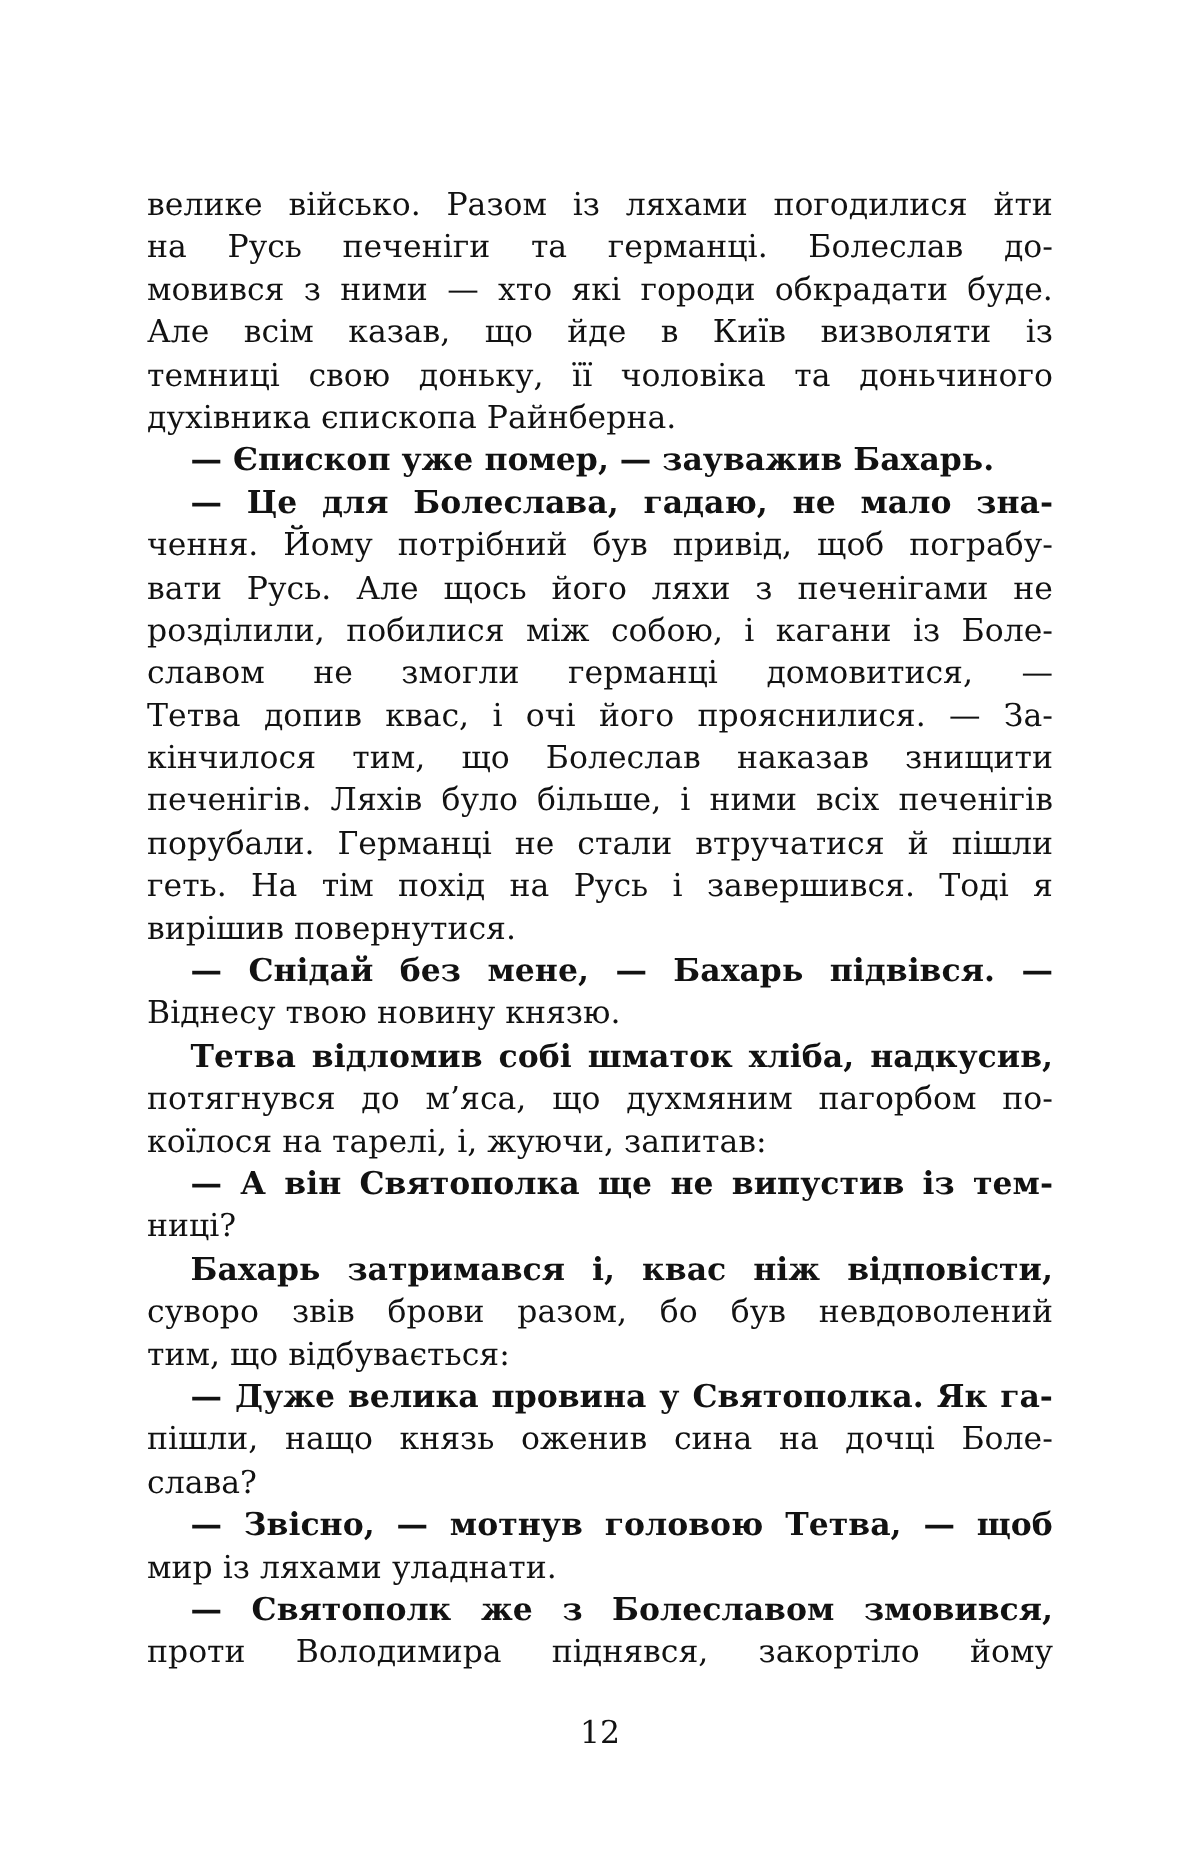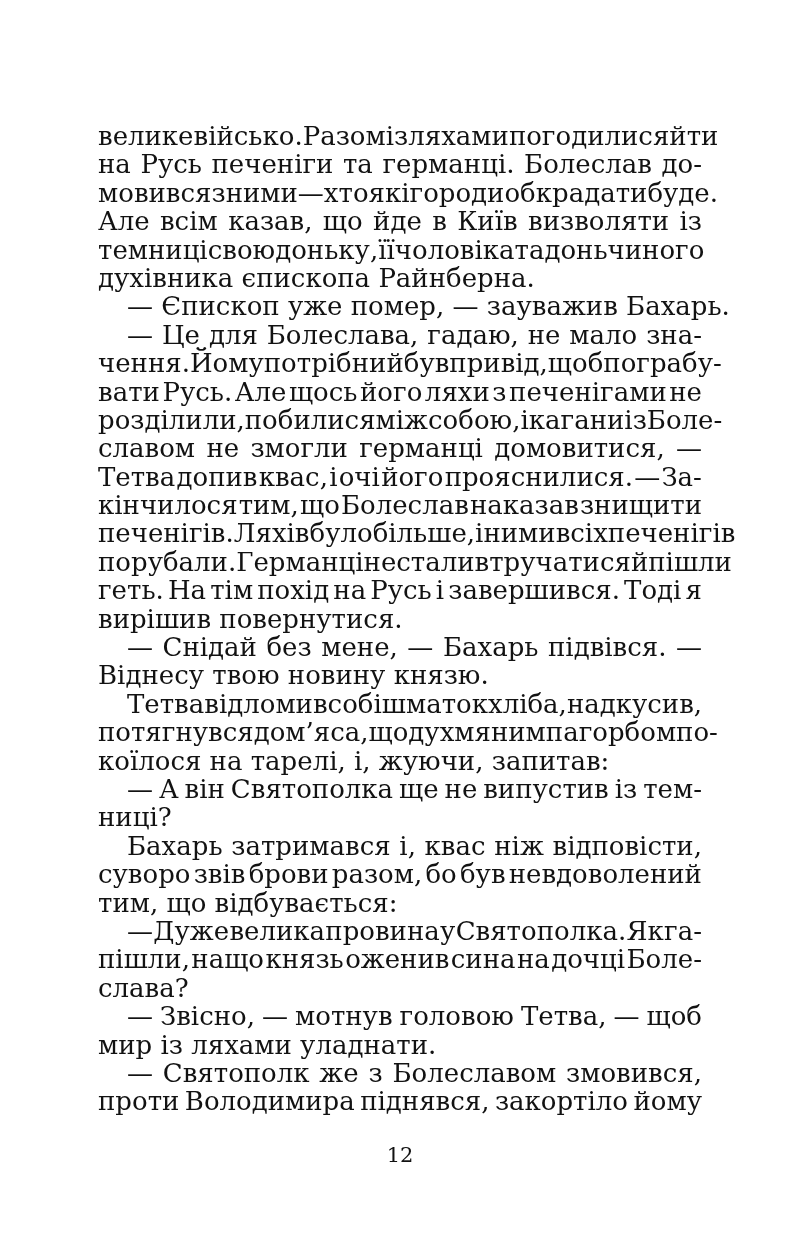--- a/index.html
+++ b/index.html
@@ -14,37 +14,38 @@
     background: #ffffff;
     color: #121212;
     font-family: "DejaVu Serif", "Liberation Serif", serif;
     overflow: hidden;
   }
   .text-block {
     position: absolute;
     left: 98px;
     top: 122px;
     width: 604px;
-    font-size: 26px;
+    font-size: 21px;
     line-height: 28.4px;
   }
   .line {
     white-space: nowrap;
     height: 28.4px;
   }
   .line.just {
     display: flex;
     justify-content: space-between;
   }
   .line.just span {
     display: inline-block;
     white-space: pre;
   }
   .line.indent {
     padding-left: 29px;
+    font-weight: bold;
   }
   .line.plain.indent {
     padding-left: 0;
     text-indent: 29px;
   }
   .folio {
     position: absolute;
     left: 98px;
     top: 1143px;
     width: 604px;

